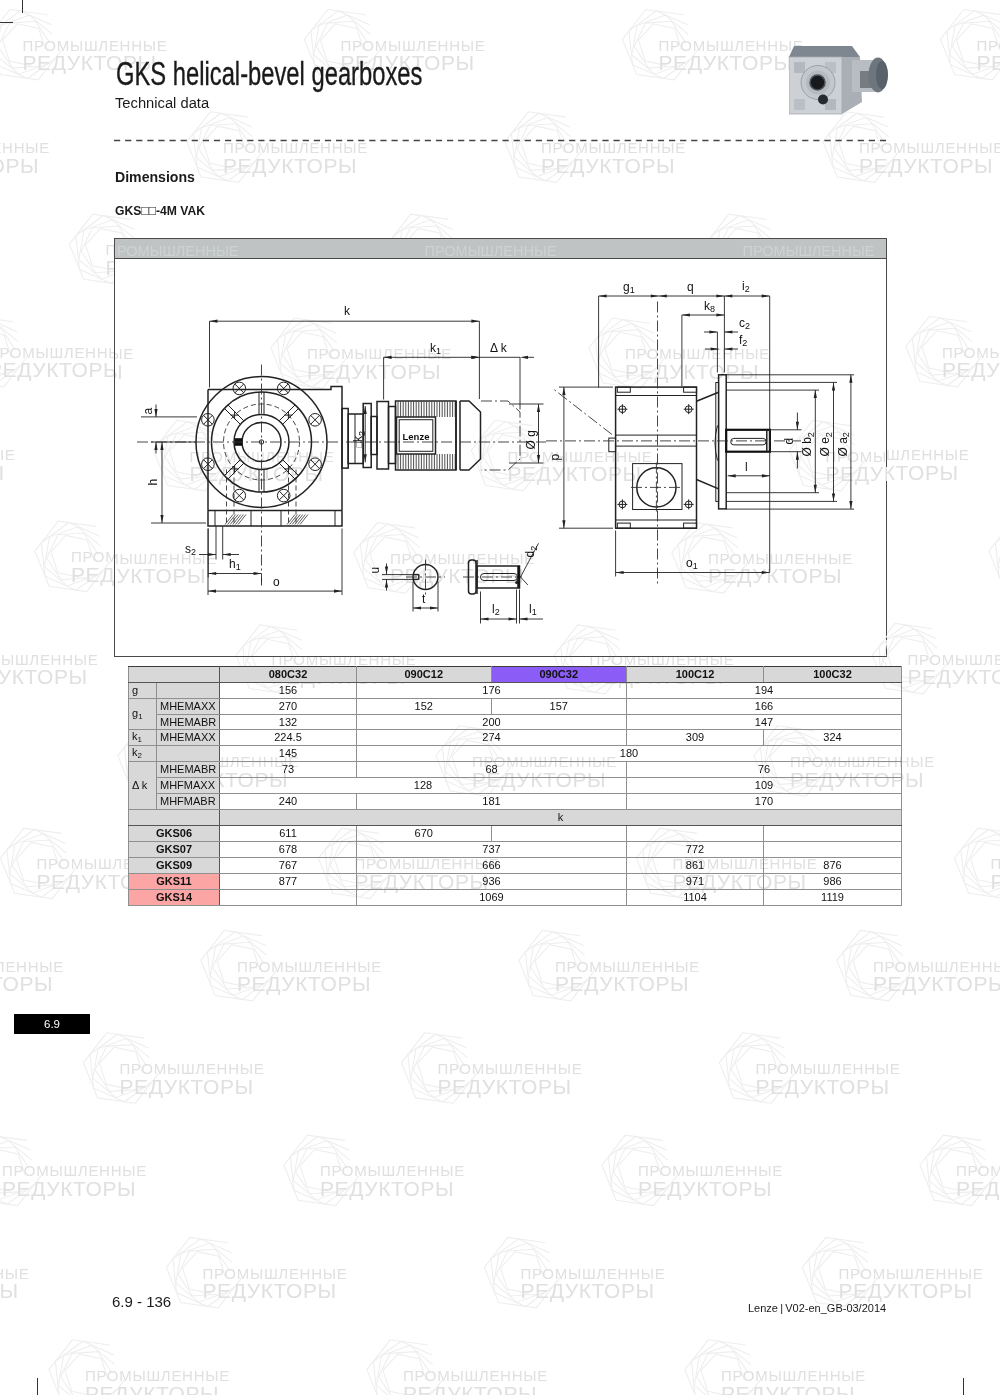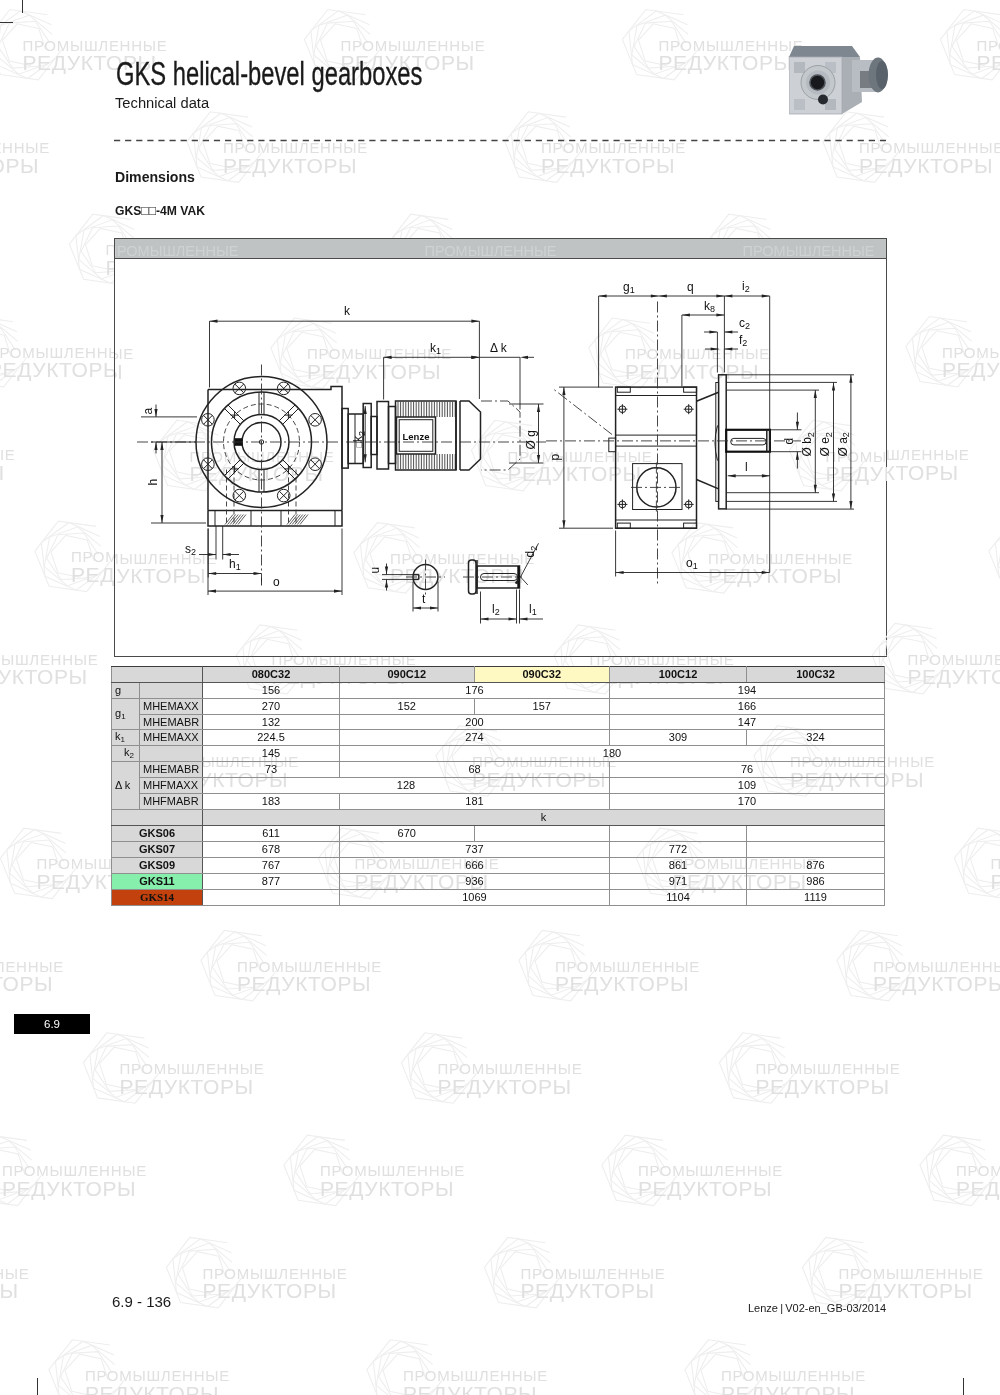--- a/index.html
+++ b/index.html
@@ -1019,37 +1019,37 @@
         <text x="828" y="455" class="dlab" font-size="12" transform="rotate(-90 828 455)">Ø e<tspan font-size="9" dy="2.5">2</tspan></text>
         <line x1="725.2" y1="373.3" x2="853.0" y2="373.3" class="dim"></line>
         <line x1="725.2" y1="507.6" x2="853.0" y2="507.6" class="dim"></line>
         <line x1="849.9" y1="373.3" x2="849.9" y2="507.6" class="dim"></line>
         <polygon points="849.9,373.3 851.5,381.3 848.3,381.3" fill="#222"></polygon>
         <polygon points="849.9,507.6 848.3,499.6 851.5,499.6" fill="#222"></polygon>
         <text x="845.5" y="455" class="dlab" font-size="12" transform="rotate(-90 845.5 455)">Ø a<tspan font-size="9" dy="2.5">2</tspan></text>
       </svg></div>
 </div>
 
-<div class="abs" style="left:111px;top:666px;z-index:2">
+<div class="abs" style="left:128px;top:666px;z-index:2">
     <table id="dtable">
       <colgroup>
         <col style="width:28px">
         <col style="width:63px">
         <col style="width:137px">
         <col style="width:134.5px">
         <col style="width:135.5px">
         <col style="width:137px">
         <col style="width:138px">
       </colgroup>
       <tbody>
         <tr class="hdr" style="height:16px">
           <td colspan="2" style="background:#d8d8d8;" class="dsep"></td>
           <td style="background:#d8d8d8;" class=""><b>080C32</b></td>
           <td style="background:#d8d8d8;" class=""><b>090C12</b></td>
-          <td style="background:#fef9c3;" class=""><b>090C32</b></td>
+          <td style="background:#8b5cf6;" class=""><b>090C32</b></td>
           <td style="background:#d8d8d8;" class=""><b>100C12</b></td>
           <td style="background:#d8d8d8;" class=""><b>100C32</b></td>
         </tr>
         <tr style="height:16px">
           <td style="background:#d8d8d8;text-align:left;padding-left:3px" class="">g</td>
           <td style="background:#d8d8d8;" class="dsep"></td>
           <td style="" class="">156</td>
           <td colspan="2" style="" class="">176</td>
           <td colspan="2" style="" class="">194</td>
         </tr>
@@ -1069,40 +1069,40 @@
         </tr>
         <tr style="height:16px">
           <td style="background:#d8d8d8;text-align:left;padding-left:3px;" class="">k<span class="tsub">1</span></td>
           <td style="background:#d8d8d8;text-align:left;padding-left:3px;" class="dsep">MHEMAXX</td>
           <td style="" class="">224.5</td>
           <td colspan="2" style="" class="">274</td>
           <td style="" class="">309</td>
           <td style="" class="">324</td>
         </tr>
         <tr style="height:16px">
-          <td style="background:#d8d8d8;text-align:left;padding-left:12px;" class="">k<span class="tsub">2</span></td>
+          <td style="background:#d8d8d8;text-align:left;padding-left:3px;" class="">k<span class="tsub">2</span></td>
           <td style="background:#d8d8d8;" class="dsep"></td>
           <td style="" class="">145</td>
           <td colspan="4" style="" class="">180</td>
         </tr>
         <tr style="height:16px">
           <td rowspan="3" style="background:#d8d8d8;text-align:left;padding-left:3px;">Δ k</td>
           <td style="background:#d8d8d8;text-align:left;padding-left:3px;" class="dsep">MHEMABR</td>
           <td style="" class="">73</td>
           <td colspan="2" style="" class="">68</td>
           <td colspan="2" style="" class="">76</td>
         </tr>
         <tr style="height:16px">
           <td style="background:#d8d8d8;text-align:left;padding-left:3px;" class="dsep">MHFMAXX</td>
           <td colspan="3" style="" class="">128</td>
           <td colspan="2" style="" class="">109</td>
         </tr>
         <tr style="height:16px">
           <td style="background:#d8d8d8;text-align:left;padding-left:3px;" class="dsep">MHFMABR</td>
-          <td style="" class="">183</td>
+          <td style="" class="">240</td>
           <td colspan="2" style="" class="">181</td>
           <td colspan="2" style="" class="">170</td>
         </tr>
         <tr class="krow" style="height:16px">
           <td colspan="2" style="background:#d8d8d8;" class="dsep"></td>
           <td colspan="5" style="background:#d8d8d8;" class="">k</td>
         </tr>
         <tr style="height:16px">
           <td colspan="2" style="background:#d8d8d8;" class="dsep"><b>GKS06</b></td>
           <td style="" class="">611</td>
@@ -1119,28 +1119,28 @@
           <td style="" class=""></td>
         </tr>
         <tr style="height:16px">
           <td colspan="2" style="background:#d8d8d8;" class="dsep"><b>GKS09</b></td>
           <td style="" class="">767</td>
           <td colspan="2" style="" class="">666</td>
           <td style="" class="">861</td>
           <td style="" class="">876</td>
         </tr>
         <tr style="height:16px">
-          <td colspan="2" style="background:#86efac;margin-top:24px;" class="dsep"><b>GKS11</b></td>
+          <td colspan="2" style="background:#fca5a5;margin-top:24px;" class="dsep"><b>GKS11</b></td>
           <td style="" class="">877</td>
           <td colspan="2" style="" class="">936</td>
           <td style="" class="">971</td>
           <td style="" class="">986</td>
         </tr>
         <tr style="height:16px">
-          <td colspan="2" style="background:#c2410c;font-family:Liberation Serif, serif;" class="dsep"><b>GKS14</b></td>
+          <td colspan="2" style="background:#fca5a5;" class="dsep"><b>GKS14</b></td>
           <td style="" class=""></td>
           <td colspan="2" style="" class="">1069</td>
           <td style="" class="">1104</td>
           <td style="" class="">1119</td>
         </tr>
       </tbody>
     </table>
   </div>
 
 <div class="abs" style="left:14px;top:1014px;width:76px;height:20px;background:#000;z-index:4">

